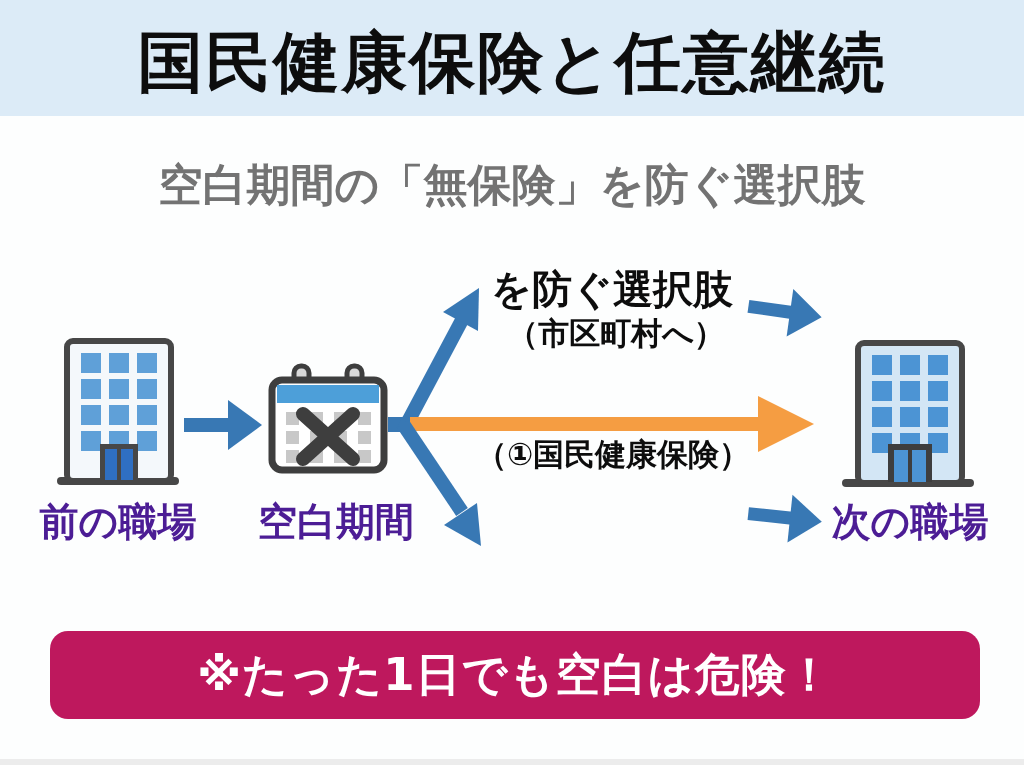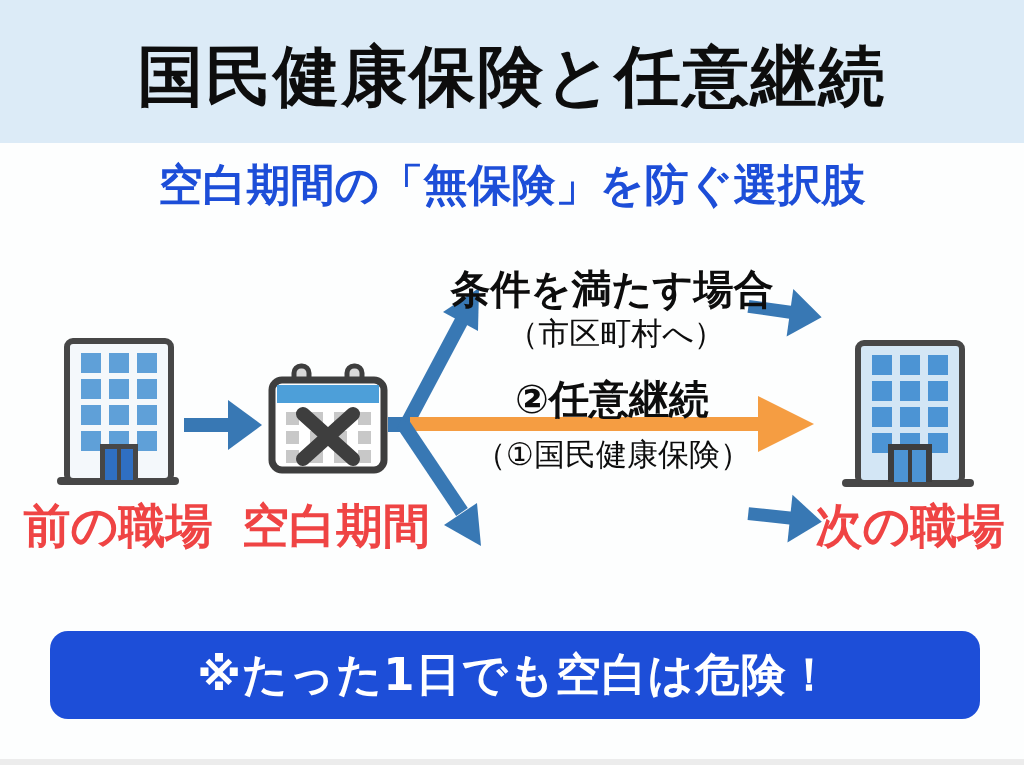--- a/index.html
+++ b/index.html
@@ -3,48 +3,48 @@
 <meta charset="utf-8">
 <style>
   html,body { margin:0; padding:0; background:#ffffff; }
   .canvas {
     position:relative; width:1024px; height:765px; overflow:hidden;
     background:#fdfefe;
     font-family:"DejaVu Sans","Liberation Sans",sans-serif;
     color:#141414;
   }
   .header {
-    position:absolute; top:0; left:0; width:1024px; height:143px;
+    position:absolute; top:0; left:0; width:1024px; height:116px;
     background:#dcebf7;
     display:flex; align-items:center; justify-content:center;
   }
   .title {
     font-size:66px; font-weight:900; letter-spacing:2px; color:#0d0d0d;
     padding-top:10px; white-space:nowrap;
   }
   .subtitle {
     position:absolute; top:156px; left:0; width:1024px; text-align:center;
-    font-size:44px; font-weight:900; color:#1d4ed8; white-space:nowrap;
+    font-size:44px; font-weight:900; color:#737373; white-space:nowrap;
   }
   .svg-layer { position:absolute; top:0; left:0; pointer-events:none; }
   .node-label {
     position:absolute; transform:translateX(-50%);
-    font-size:47px; font-weight:900; color:#ef4444; white-space:nowrap;
+    font-size:39px; font-weight:900; color:#4c1d95; white-space:nowrap;
   }
   .opt-label {
     position:absolute; transform:translateX(-50%);
     font-size:40px; font-weight:900; color:#0d0d0d; white-space:nowrap;
   }
   .opt-note {
     position:absolute; transform:translateX(-50%);
-    font-size:31px; font-weight:400; color:#0d0d0d; white-space:nowrap;
+    font-size:31px; font-weight:700; color:#0d0d0d; white-space:nowrap;
   }
   .banner {
     position:absolute; left:50px; top:631px; width:930px; height:88px;
-    background:#1d4ed8; border-radius:18px;
+    background:#be185d; border-radius:18px;
     display:flex; align-items:center; justify-content:center;
   }
   .banner-text {
     color:#ffffff; font-size:45px; font-weight:900; letter-spacing:1px;
     white-space:nowrap;
   }
   .bottom-strip {
     position:absolute; left:0; bottom:0; width:1024px; height:6px;
     background:#ececec;
   }
@@ -161,24 +161,23 @@
       <rect x="888" y="444" width="44" height="38" fill="#3e3e3e"></rect>
       <rect x="894" y="450" width="14" height="32" fill="#4c94d4"></rect>
       <rect x="912" y="450" width="14" height="32" fill="#4c94d4"></rect>
     </g>
   </svg>
 
   <div class="node-label" style="left:118px; top:495px;">前の職場</div>
   <div class="node-label" style="left:336px; top:495px;">空白期間</div>
   <div class="node-label" style="left:910px; top:495px;">次の職場</div>
 
-  <div class="opt-label" style="left:612px; top:262px;">条件を満たす場合</div>
+  <div class="opt-label" style="left:612px; top:262px;">を防ぐ選択肢</div>
   <div class="opt-note" style="left:616px; top:313px;">（市区町村へ）</div>
 
-  <div class="opt-label" style="left:612px; top:372px;">②任意継続</div>
   <div class="opt-note" style="left:613px; top:434px;">（①国民健康保険）</div>
 
 
   <div class="banner">
     <div class="banner-text">※たった1日でも空白は危険！</div>
   </div>
 
   <div class="bottom-strip"></div>
 </div>
 

